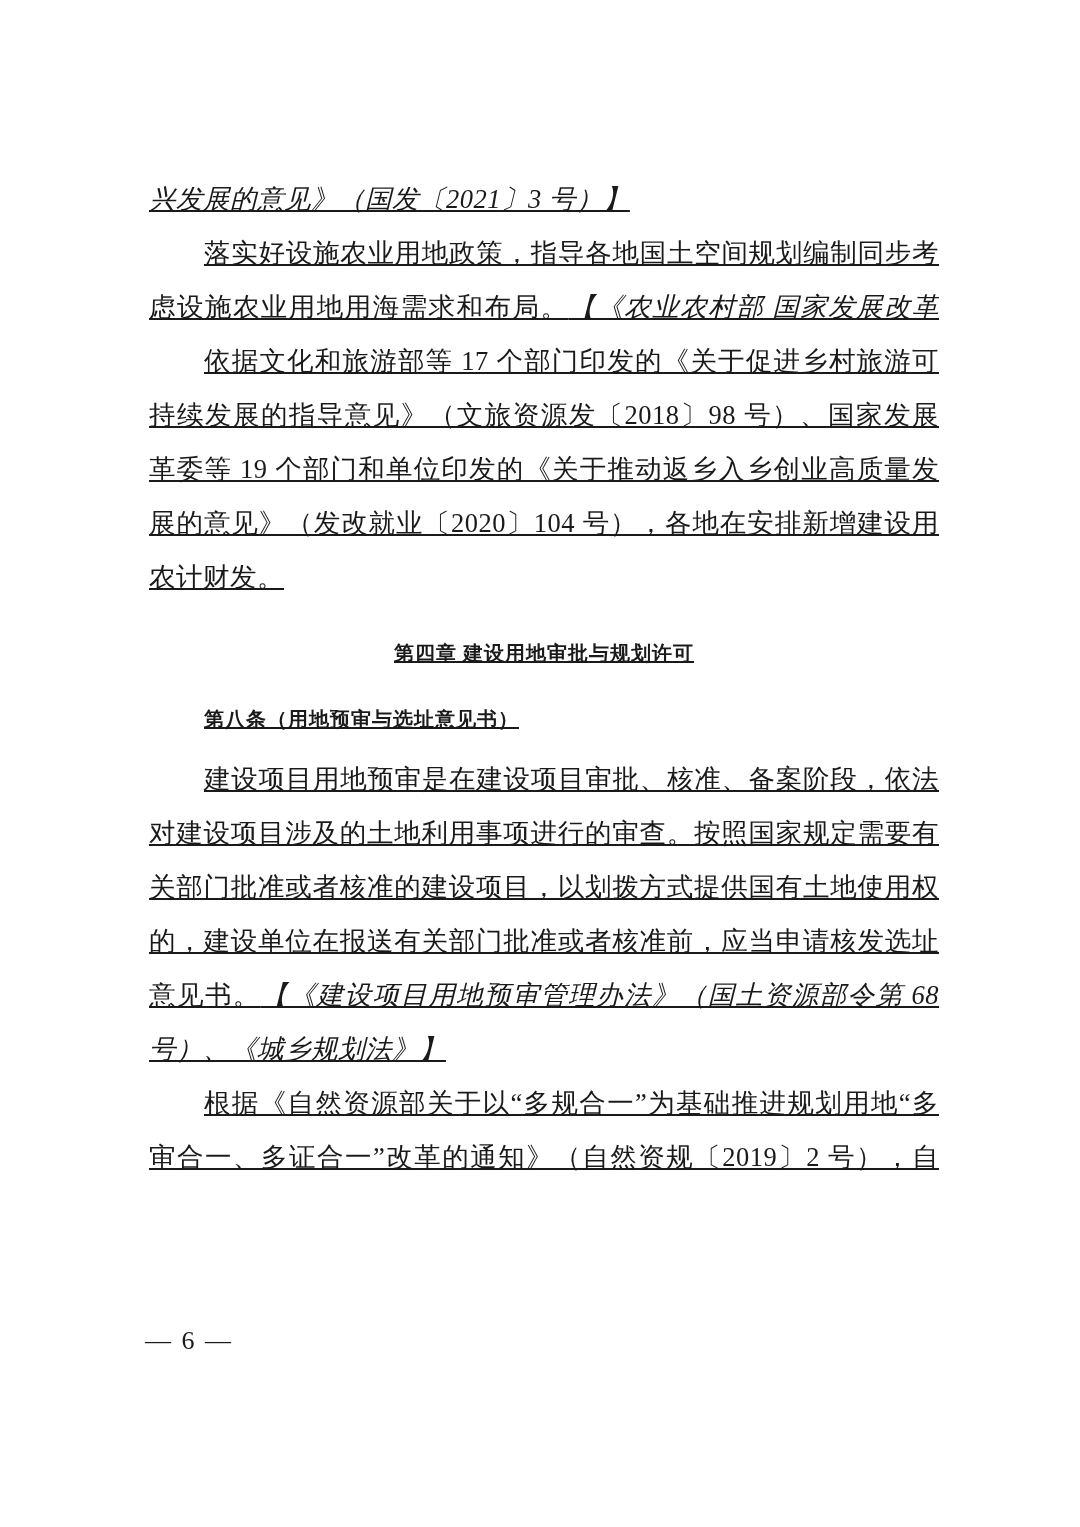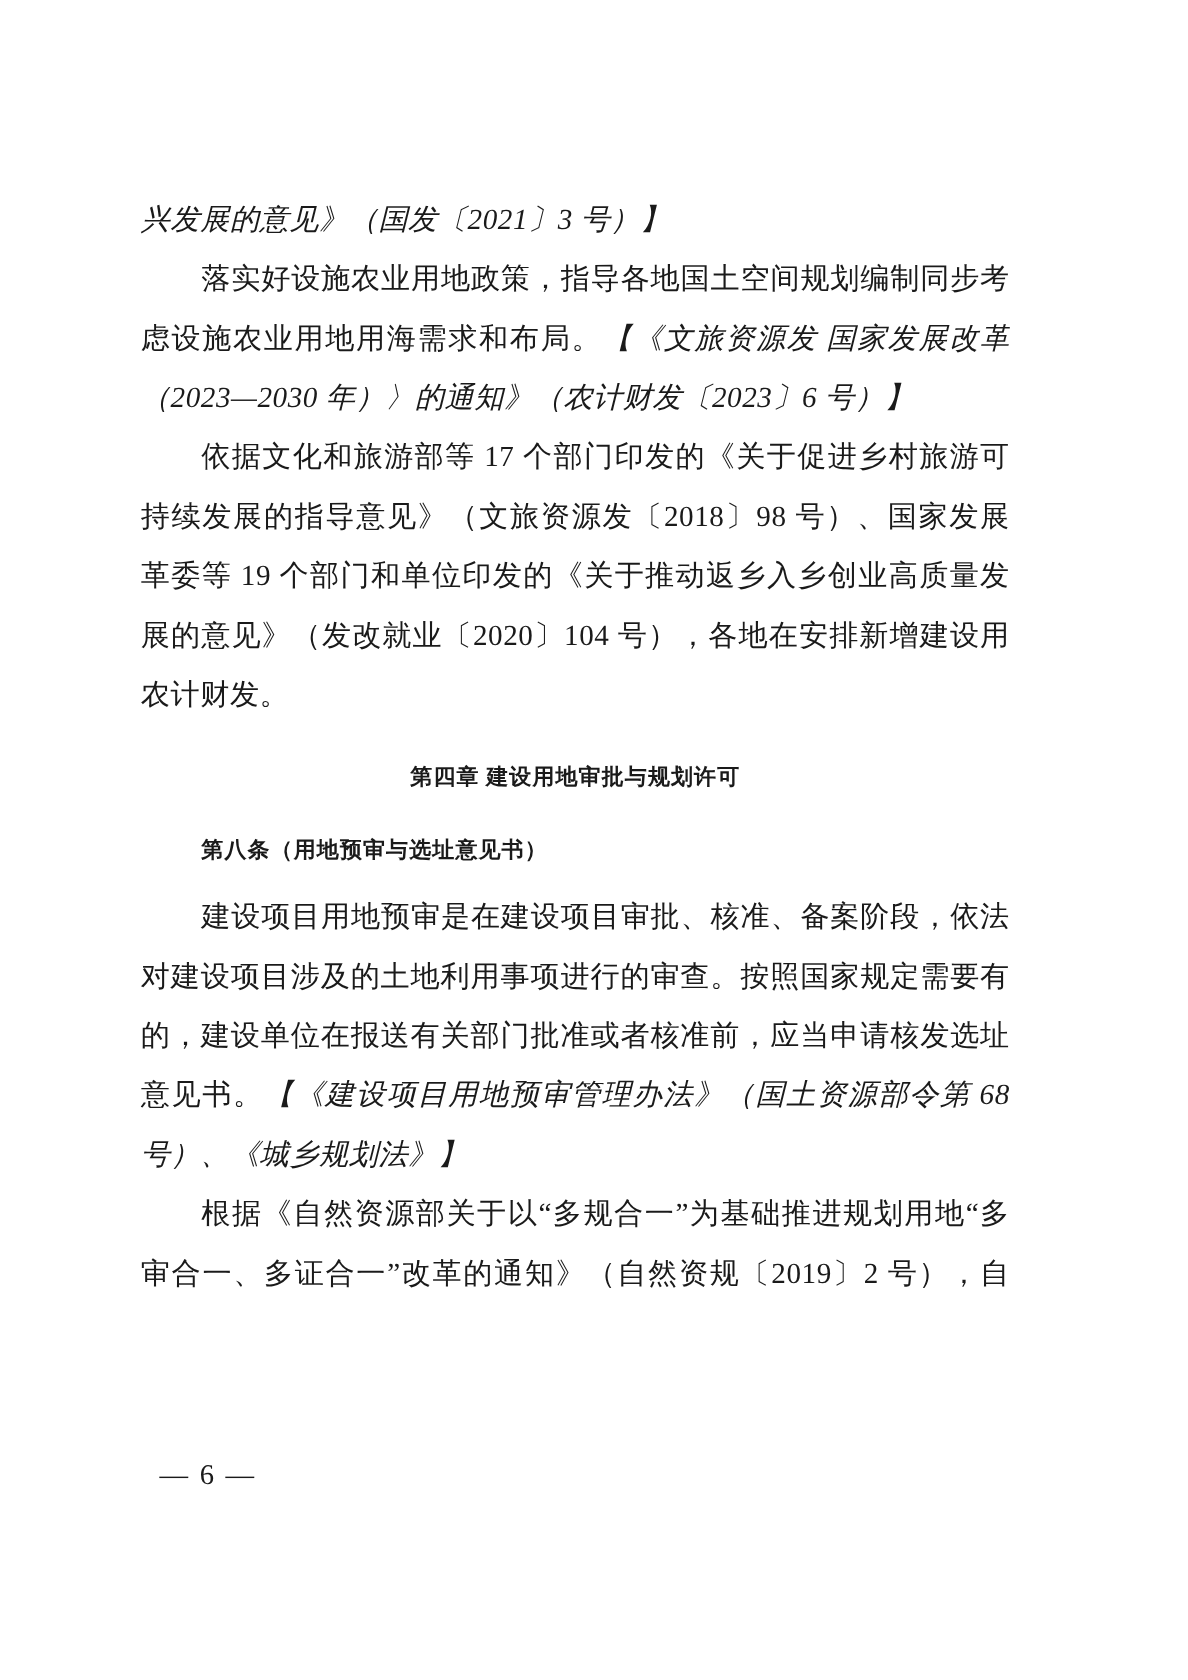--- a/index.html
+++ b/index.html
@@ -8,23 +8,24 @@
     width: 1080px;
     height: 1527px;
     margin: 0 auto;
     background: #ffffff;
     color: #1a1a1a;
     font-family: "Liberation Serif", "DejaVu Serif", serif;
     overflow: hidden;
   }
   .text-column {
     position: absolute;
-    left: 128px;
+    left: 149px;
     top: 172px;
     width: 790px;
+    text-decoration: underline;
   }
   .paragraph { margin: 0; }
   .line {
     height: 54px;
     line-height: 54px;
     font-size: 26.5px;
     white-space: nowrap;
     overflow: hidden;
     letter-spacing: 0.5px;
   }
@@ -70,35 +71,35 @@
 </head>
 <body>
 
 <div class="page">
   <div class="text-column">
       <div class="paragraph">
         <div class="line"><span class="seg-cite">兴发展的意见》（国发〔2021〕3 号）】</span></div>
       </div>
       <div class="paragraph">
         <div class="line indent fill"><span class="seg-normal">落实好设施农业用地政策，指导各地国土空间规划编制同步考</span></div>
-        <div class="line fill"><span class="seg-normal">虑设施农业用地用海需求和布局。</span><span class="seg-cite">【《文旅资源发 国家发展改革</span></div>
-        <div class="line"><span class="seg-cite">（2023—2030 年）〉的通知》（农计财发〔2023〕6 号）】</span></div>
+        <div class="line fill"><span class="seg-normal">虑设施农业用地用海需求和布局。</span><span class="seg-cite">【《农业农村部 国家发展改革</span></div>
       </div>
       <div class="paragraph">
         <div class="line indent fill"><span class="seg-normal">依据文化和旅游部等 17 个部门印发的《关于促进乡村旅游可</span></div>
         <div class="line fill"><span class="seg-normal">持续发展的指导意见》（文旅资源发〔2018〕98 号）、国家发展改</span></div>
         <div class="line fill"><span class="seg-normal">革委等 19 个部门和单位印发的《关于推动返乡入乡创业高质量发</span></div>
         <div class="line fill"><span class="seg-normal">展的意见》（发改就业〔2020〕104 号），各地在安排新增建设用</span></div>
         <div class="line"><span class="seg-normal">农计财发。</span></div>
       </div>
       <div class="chapter-heading">第四章 建设用地审批与规划许可</div>
       <div class="section-heading">第八条（用地预审与选址意见书）</div>
       <div class="paragraph">
         <div class="line indent fill"><span class="seg-normal">建设项目用地预审是在建设项目审批、核准、备案阶段，依法</span></div>
         <div class="line fill"><span class="seg-normal">对建设项目涉及的土地利用事项进行的审查。按照国家规定需要有</span></div>
+        <div class="line fill"><span class="seg-normal">关部门批准或者核准的建设项目，以划拨方式提供国有土地使用权</span></div>
         <div class="line fill"><span class="seg-normal">的，建设单位在报送有关部门批准或者核准前，应当申请核发选址</span></div>
         <div class="line fill"><span class="seg-normal">意见书。</span><span class="seg-cite">【《建设项目用地预审管理办法》（国土资源部令第 68</span></div>
         <div class="line"><span class="seg-cite">号）、《城乡规划法》】</span></div>
       </div>
       <div class="paragraph">
         <div class="line indent fill"><span class="seg-normal">根据《自然资源部关于以“多规合一”为基础推进规划用地“多</span></div>
         <div class="line fill"><span class="seg-normal">审合一、多证合一”改革的通知》（自然资规〔2019〕2 号），自然</span></div>
       </div>
     </div>
   <div class="page-footer">— 6 —</div>

